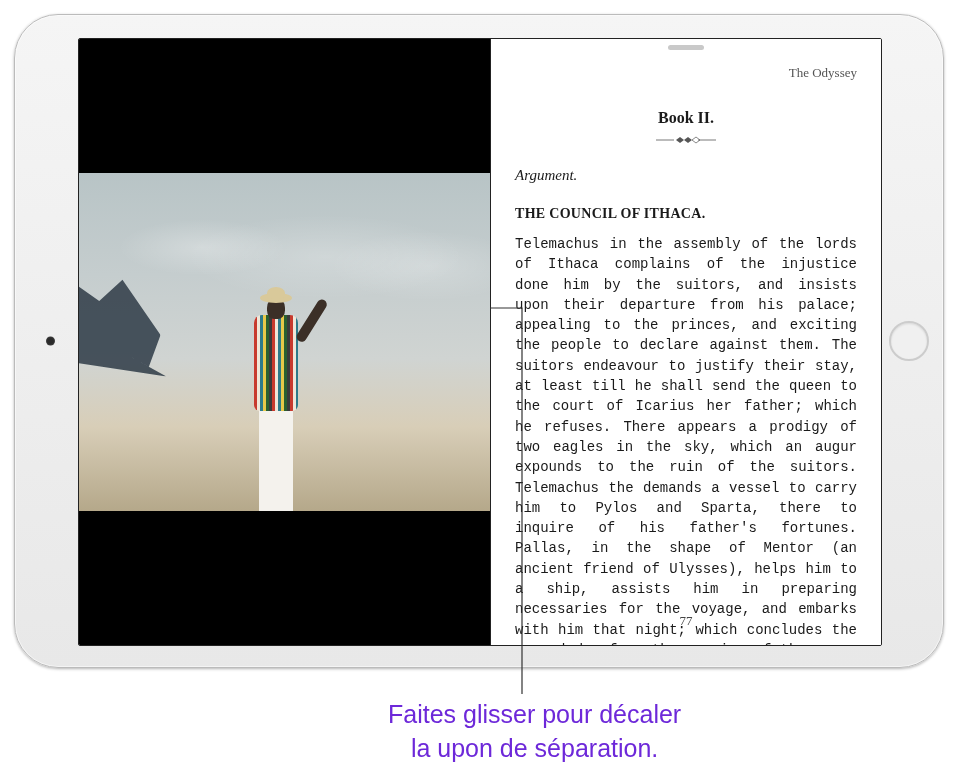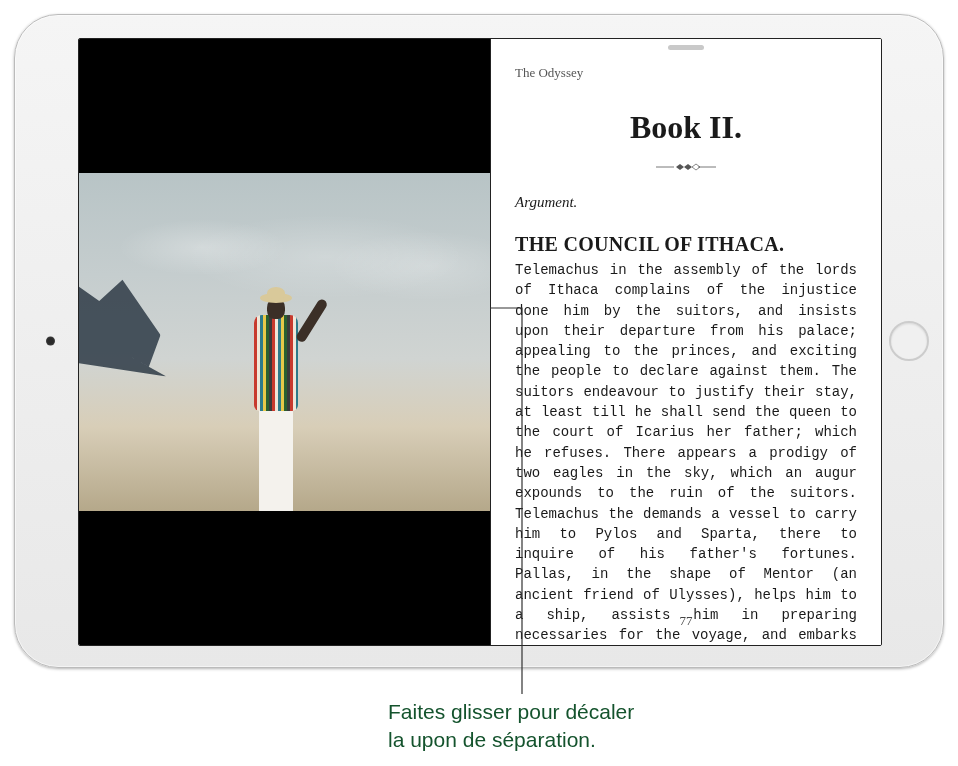--- a/index.html
+++ b/index.html
@@ -191,54 +191,54 @@
     top: 6px;
     left: 50%;
     transform: translateX(-50%);
     width: 36px;
     height: 5px;
     background: #c9c9c9;
     border-radius: 3px;
   }
   
   .book-title-small {
-    text-align: left;
+    text-align: right;
     font-size: 13px;
     color: #555;
     margin-top: 14px;
     margin-bottom: 28px;
     font-family: Georgia, serif;
   }
   
   .chapter-title {
     text-align: center;
-    font-size: 32px;
+    font-size: 16px;
     font-weight: 700;
-    margin-bottom: 12px;
+    margin-bottom: 4px;
     font-family: Georgia, serif;
   }
   
   .ornament {
     text-align: center;
     margin-bottom: 18px;
   }
   .ornament svg { display:inline-block; }
   
   .argument-label {
     font-style: italic;
     font-size: 15px;
     margin-bottom: 22px;
     font-family: Georgia, serif;
   }
   
   .subtitle {
     font-weight: 700;
-    font-size: 20px;
+    font-size: 14px;
     letter-spacing: 0.3px;
-    margin-bottom: 4px;
+    margin-bottom: 12px;
     font-family: Georgia, serif;
   }
   
   .body-text {
     font-size: 14px;
     line-height: 1.45;
     text-align: justify;
     font-family: Liberation Mono, monospace;
     hyphens: auto;
   }
@@ -256,24 +256,25 @@
   
   .callout-line {
     position: absolute;
     pointer-events: none;
   }
   
   .callout-text {
     position: absolute;
     left: 388px;
     top: 698px;
-    font-size: 21px;
-    color: #14532d;
+    font-size: 25px;
+    color: #6d28d9;
     font-family: -apple-system, "Helvetica Neue", Arial, sans-serif;
     line-height: 1.35;
+    text-align: center;
   }
 </style>
 </head>
 <body>
 
 <div class="device-frame">
   <div class="camera"></div>
   <div class="home-button"></div>
 
   <div class="screen">

